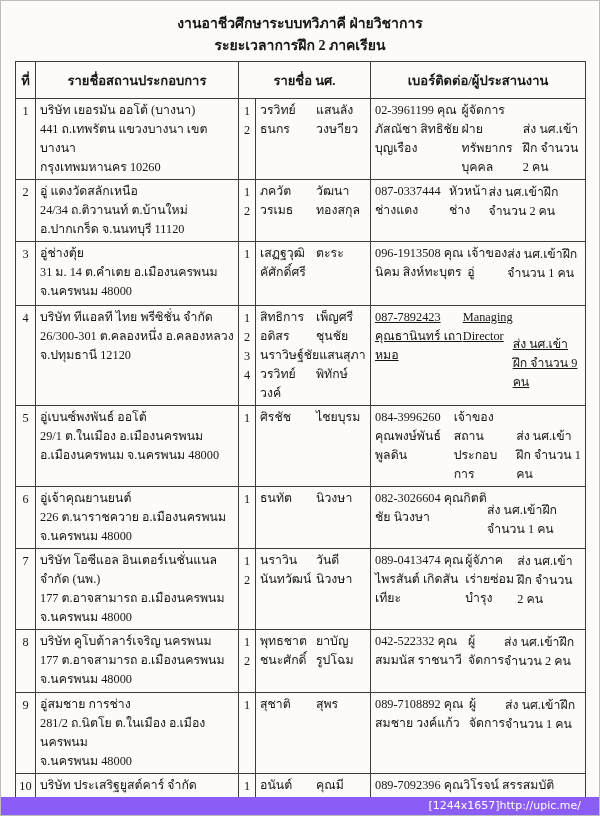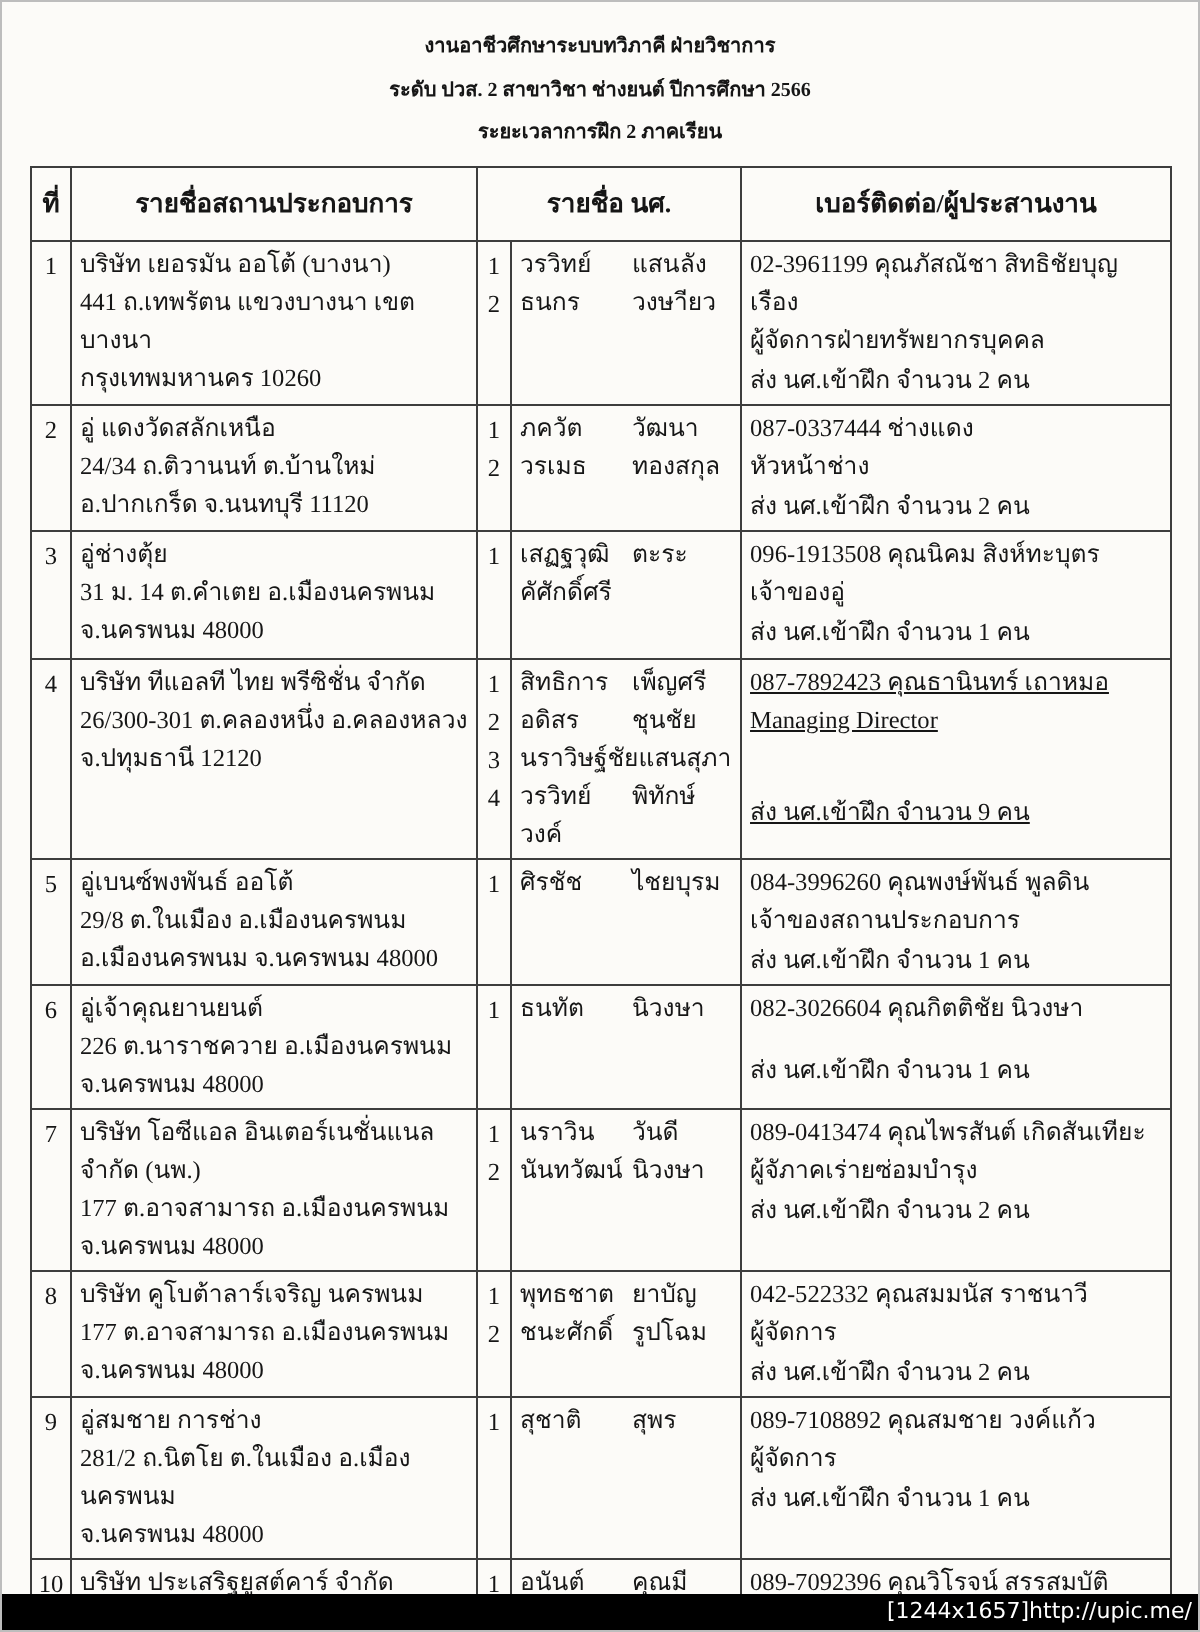--- a/index.html
+++ b/index.html
@@ -6,56 +6,55 @@
   body{width:600px;background:#e9e9e9;}
   .page{
     box-sizing:border-box;
     width:600px;height:816px;
     background:#fcfbf8;
     border:1px solid #bdbdbd;
     position:relative;overflow:hidden;
     font-family:"Liberation Serif", serif;
     color:#161616;
   }
-  .doc-header{padding-top:12px;text-align:center;font-weight:700;font-size:10px;line-height:21.5px;}
+  .doc-header{padding-top:12px;text-align:center;font-weight:700;font-size:14px;line-height:21.5px;}
   table.placement{
     border-collapse:collapse;table-layout:fixed;
     width:570px;margin:5px 0 0 14px;
   }
   th,td{border:1px solid #3d3d3d;vertical-align:top;}
   th{
     height:32px;vertical-align:middle;text-align:center;
     font-weight:700;font-size:13px;padding:2px;
   }
   td{font-size:12.3px;line-height:19px;padding:2px 4px;}
   td.cell-no{text-align:center;padding:3px 0;}
   td.cell-stunum{text-align:center;padding:3px 0;}
   td.cell-stuname .given{display:inline-block;min-width:56px;}
-  .contact-wrap{display:flex;flex-direction:column;min-height:100%;}
+  .contact-wrap{display:flex;flex-direction:row;min-height:100%;}
   .sent{margin-top:auto;padding-top:1px;}
   .row-1{height:63px}.row-2{height:60px}.row-3{height:64px}.row-4{height:90px}
   .row-5{height:61px}.row-6{height:57px}.row-7{height:62px}.row-8{height:63px}
   .row-9{height:63px}.row-10{height:74px}
   .row-4 .contact-wrap{min-height:84px;text-decoration:underline;}
   .row-6 .contact-wrap{min-height:50px;}
   .watermark-bar{
     position:absolute;left:0;bottom:0;width:100%;height:18px;
-    background:#000000;color:#fff;
+    background:#8b5cf6;color:#fff;
     font-family:"DejaVu Sans", sans-serif;font-size:11px;line-height:18px;
-    text-align:right;padding-right:3px;box-sizing:border-box;
+    text-align:right;padding-right:18px;box-sizing:border-box;
   }
 </style>
 </head>
 <body>
 
 <div class="page">
 
   <div class="doc-header">
     <div>งานอาชีวศึกษาระบบทวิภาคี  ฝ่ายวิชาการ</div>
-    <div>ระดับ  ปวส. 2  สาขาวิชา ช่างยนต์  ปีการศึกษา 2566</div>
     <div>ระยะเวลาการฝึก  2  ภาคเรียน</div>
   </div>
 
   <table class="placement">
     <colgroup>
       <col style="width:20px">
       <col style="width:203px">
       <col style="width:17px">
       <col style="width:115px">
       <col style="width:215px">
@@ -160,21 +159,21 @@
               <div>087-7892423 คุณธานินทร์  เถาหมอ</div>
               <div>Managing Director</div>
               <div class="sent">ส่ง นศ.เข้าฝึก จำนวน  9  คน</div>
             </div>
           </td>
         </tr>
         <tr class="row-5">
           <td class="cell-no">5</td>
           <td class="cell-company">
             <div>อู่เบนซ์พงพันธ์ ออโต้</div>
-            <div>29/8  ต.ในเมือง  อ.เมืองนครพนม</div>
+            <div>29/1  ต.ในเมือง  อ.เมืองนครพนม</div>
             <div>อ.เมืองนครพนม  จ.นครพนม 48000</div>
           </td>
           <td class="cell-stunum">
             <div>1</div>
           </td>
           <td class="cell-stuname">
             <div><span class="given">ศิรชัช</span><span>ไชยบุรม</span></div>
           </td>
           <td class="cell-contact">
             <div class="contact-wrap">

